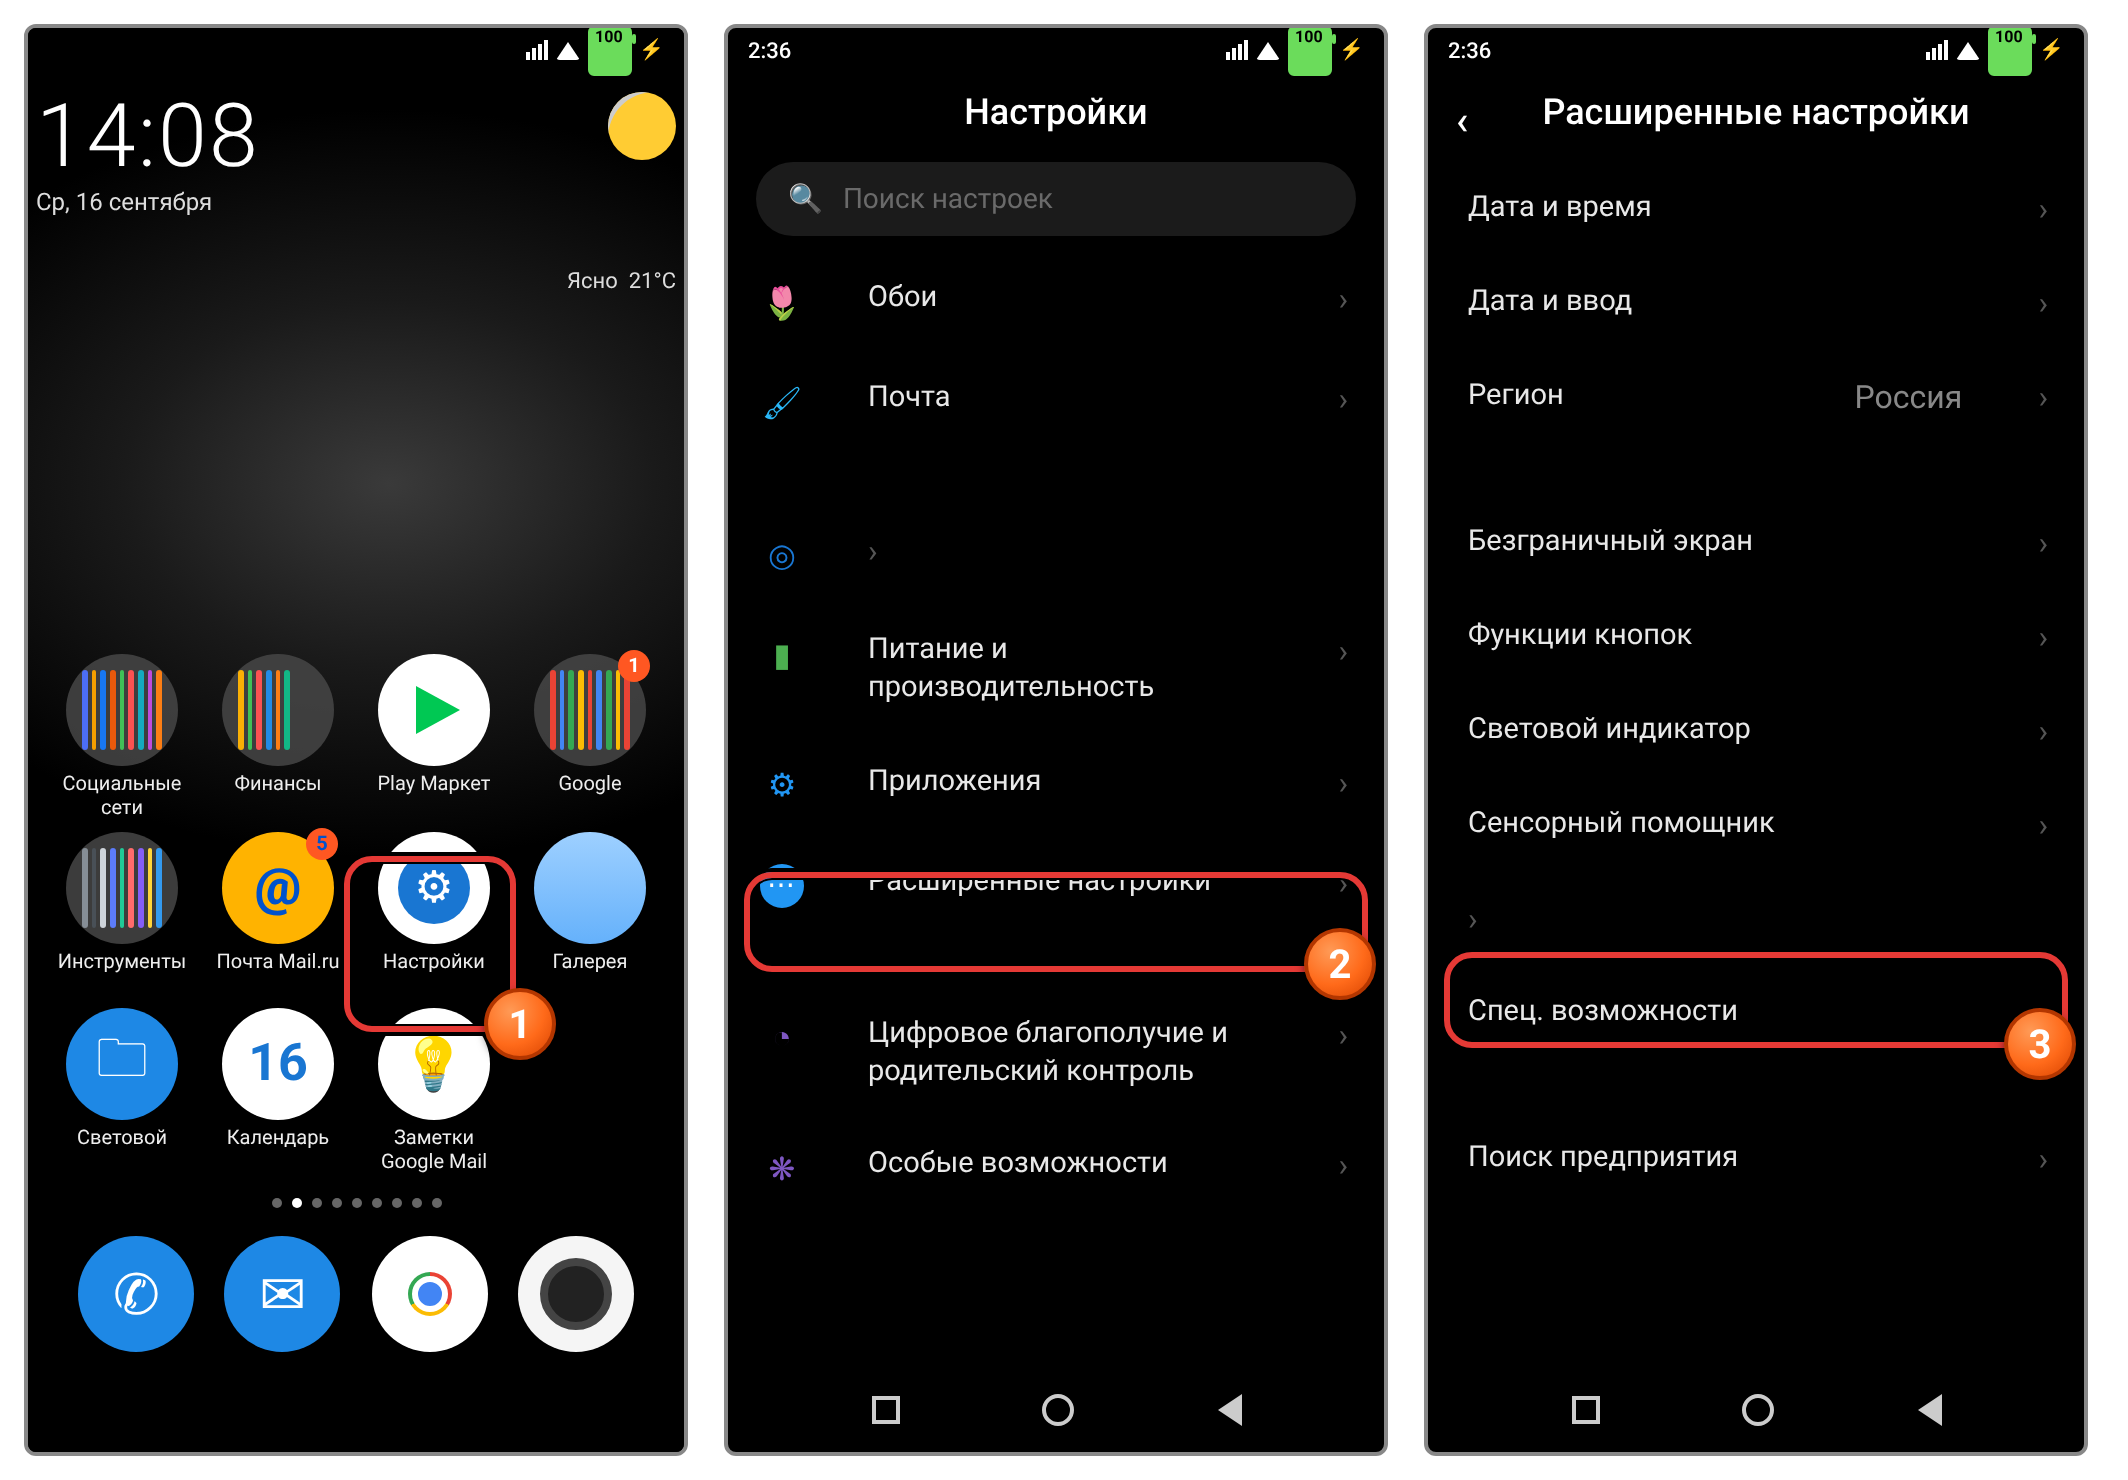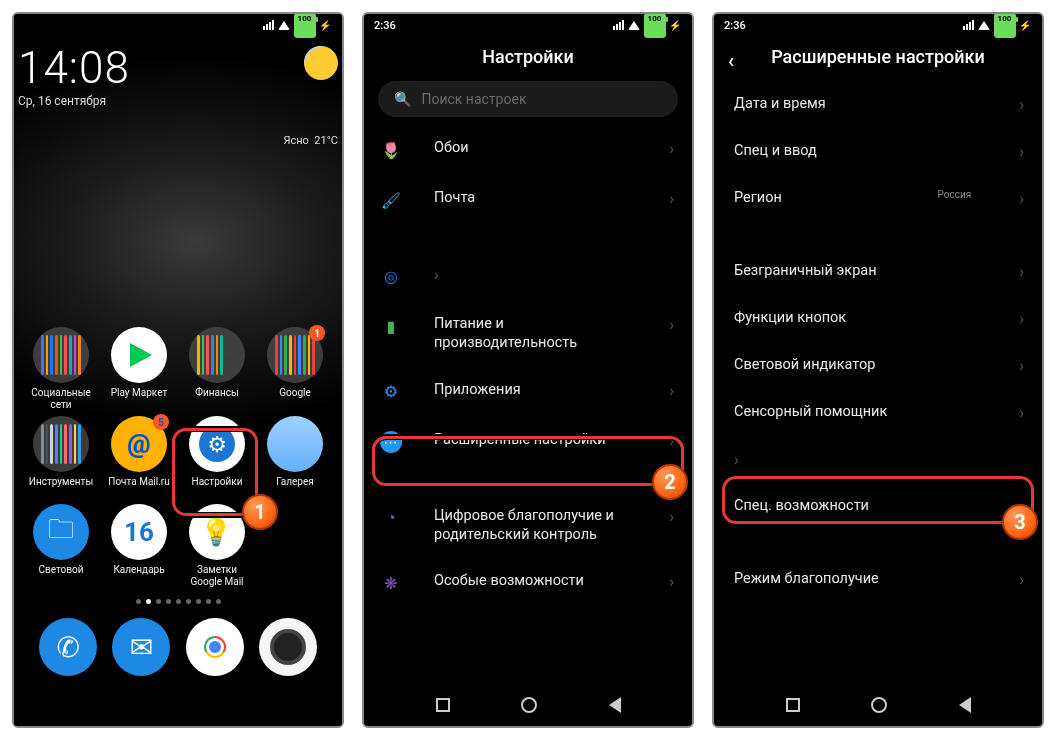--- a/index.html
+++ b/index.html
@@ -126,21 +126,21 @@
     padding:10px 16px; display:flex; align-items:center; gap:10px;
     color:#6a6a6a; font-size:14px;
   }
   .list { flex:1; overflow:hidden; }
   .item {
     display:flex; align-items:flex-start; padding:14px 18px 14px 16px;
     gap:32px; position:relative;
   }
   .item .ic { width:22px; height:22px; display:flex;align-items:center;justify-content:center; font-size:16px; flex-shrink:0; }
   .item .txt { flex:1; font-size:14.5px; color:#e8e8e8; line-height:1.3; }
-  .item .val { font-size:10px; color:#888; margin-right:16px; }
+  .item .val { font-size:16px; color:#888; margin-right:6px; }
   .chev { color:#555; font-size:16px; }
   .group-gap { height:26px; }
   .item.noicon { padding-left:20px; }
 
   
   .ic-wall { color:#e91e63; }
   .ic-theme { color:#29b6f6; }
   .ic-lock { color:#1976d2; }
   .ic-batt { color:#4caf50; }
   .ic-apps { color:#2196f3; }
@@ -210,36 +210,36 @@
             <i style="background:#e8590c"></i>
             <i style="background:#40c057"></i>
             <i style="background:#fa5252"></i>
             <i style="background:#15aabf"></i>
             <i style="background:#be4bdb"></i>
             <i style="background:#fd7e14"></i>
           </div>
         <div class="label">Социальные сети</div>
       </div>
       <div class="app">
-        <div class="icon ic-play"></div>
-        <div class="label">Play Маркет</div>
-      </div>
-      <div class="app">
         <div class="icon folder">
             <i style="background:#fab005"></i>
             <i style="background:#40c057"></i>
             <i style="background:#fa5252"></i>
             <i style="background:#228be6"></i>
             <i style="background:#fd7e14"></i>
             <i style="background:#12b886"></i>
             <i></i>
             <i></i>
             <i></i>
           </div>
         <div class="label">Финансы</div>
+      </div>
+      <div class="app">
+        <div class="icon ic-play"></div>
+        <div class="label">Play Маркет</div>
       </div>
       <div class="app">
         <div class="icon folder">
             <i style="background:#ea4335"></i>
             <i style="background:#4285f4"></i>
             <i style="background:#34a853"></i>
             <i style="background:#fbbc04"></i>
             <i style="background:#ea4335"></i>
             <i style="background:#4285f4"></i>
             <i style="background:#34a853"></i>
@@ -421,21 +421,21 @@
   <div class="screen-title">
     <span class="back-chev">‹</span>
     <span>Расширенные настройки</span>
   </div>
   <div class="list">
     <div class="item noicon">
       <span class="txt">Дата и время</span>
       <span class="chev">›</span>
     </div>
     <div class="item noicon">
-      <span class="txt">Спец и ввод</span>
+      <span class="txt">Дата и ввод</span>
       <span class="chev">›</span>
     </div>
     <div class="item noicon">
       <span class="txt">Регион</span>
       <span class="val">Россия</span>
       <span class="chev">›</span>
     </div>
     <div class="group-gap"></div>
     <div class="item noicon">
       <span class="txt">Безграничный экран</span>
@@ -455,21 +455,21 @@
     </div>
     <div class="item noicon">
       <span class="chev">›</span>
     </div>
     <div class="item noicon">
       <span class="txt">Спец. возможности</span>
       <span class="chev">›</span>
     </div>
     <div class="group-gap"></div>
     <div class="item noicon">
-      <span class="txt">Режим благополучие</span>
+      <span class="txt">Поиск предприятия</span>
       <span class="chev">›</span>
     </div>
   </div>
   <div class="navbar">
     <div class="nav-sq"></div>
     <div class="nav-circ"></div>
     <div class="nav-tri"></div>
   </div>
 
   <div class="highlight-box" style="left:8px; top:462px; width:312px; height:48px;"></div>

